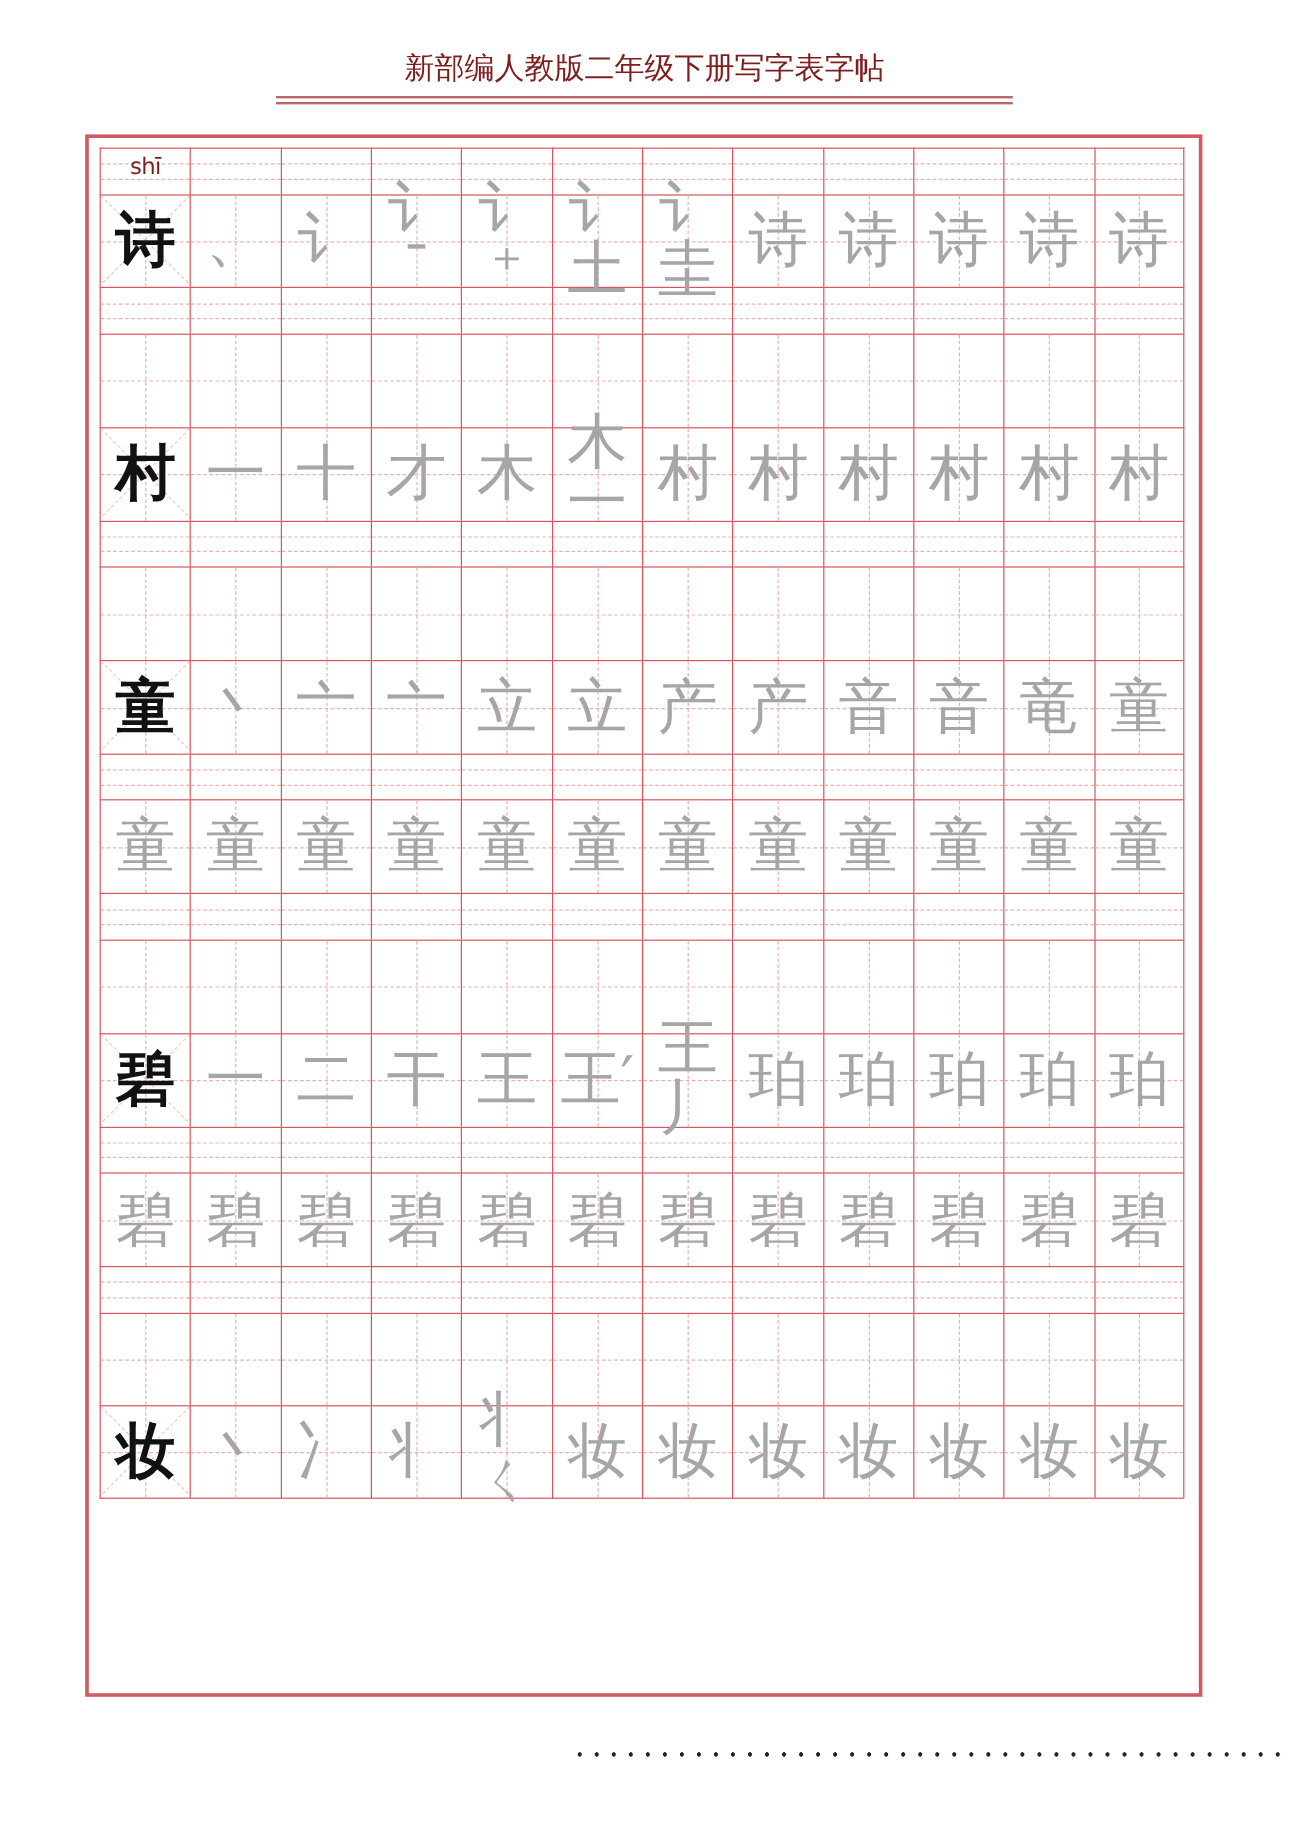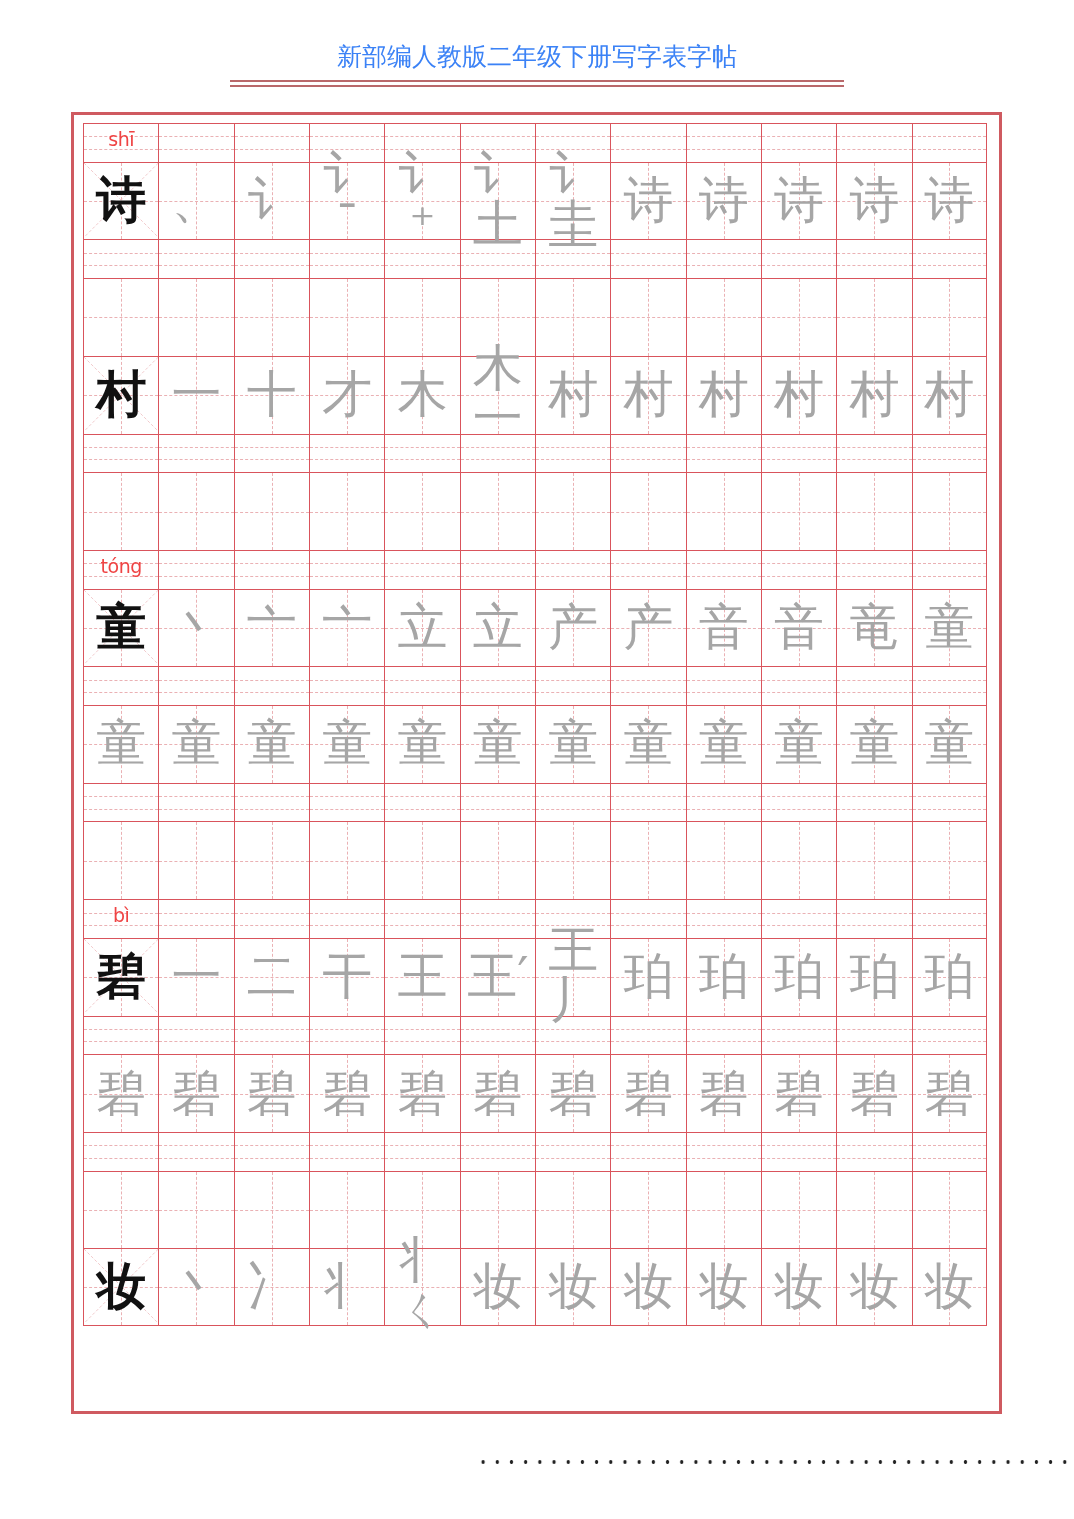--- a/index.html
+++ b/index.html
@@ -1,19 +1,19 @@
 <!DOCTYPE html>
 <html><head>
 <meta charset="utf-8">
 <style>
   html, body { margin: 0; padding: 0; background: #ffffff; }
   body { width: 1074px; height: 1519px; position: relative; overflow: hidden;
          font-family: "DejaVu Sans", sans-serif; }
   .title { position: absolute; left: 0; width: 1074px; top: 40px; text-align: center;
-           font-size: 25px; color: #3b82f6; letter-spacing: 0px;
+           font-size: 25px; color: #7f1d1d; letter-spacing: 0px;
            font-family: "DejaVu Sans", sans-serif; }
   .title-rule { position: absolute; left: 230px; width: 614px; height: 2px; background: #b9686a; }
   .frame { position: absolute; left: 71px; top: 112px; width: 925px; height: 1296px;
            border: 3px solid #cf5a60; }
   .grid { position: absolute; left: 83px; top: 123px; width: 904px; }
   .row { position: relative; display: flex; width: 904px; }
   .row.strip { height: 38.5px; }
   .row.square { height: 77.9px; }
   .cell { position: relative; flex: 0 0 auto; width: 75.333px; height: 100%;
           box-sizing: border-box; border-left: 1.3px solid #d9545c; border-top: 1.3px solid #d9545c; }
@@ -24,21 +24,21 @@
            border-top: 1px dashed #eab1b4; }
   .strip .cell::before { top: 33%; }
   .strip .cell::after { top: 66%; }
   
   .square .cell::before { content: ""; position: absolute; top: 0; bottom: 0; left: 50%;
            border-left: 1px dashed #eab1b4; }
   .square .cell::after { content: ""; position: absolute; left: 0; right: 0; top: 50%;
            border-top: 1px dashed #eab1b4; }
   .diag { position: absolute; inset: 0; pointer-events: none; }
   .pinyin { position: absolute; left: 0; right: 0; top: 4px; text-align: center;
-            font-size: 19px; color: #ef4444; font-family: "DejaVu Sans", sans-serif;
+            font-size: 19px; color: #7f1d1d; font-family: "DejaVu Sans", sans-serif;
             z-index: 2; white-space: nowrap; letter-spacing: -0.5px; }
   .glyph { position: absolute; left: 0; right: 0; top: 50%; transform: translateY(-52%);
            text-align: center; font-size: 50px; line-height: 1; z-index: 2;
            font-family: "DejaVu Serif", serif; }
   .glyph.model { color: #111111; font-weight: bold; }
   .glyph.trace { color: #a6a6a6; }
   .dots { position: absolute; left: 476px; top: 1460px; width: 592px; height: 4px;
           background-image: radial-gradient(circle, #222 1.6px, transparent 2px);
           background-size: 14.2px 4px; background-repeat: repeat-x; }
 </style>
@@ -200,36 +200,20 @@
       <div class="cell"></div>
       <div class="cell"></div>
       <div class="cell"></div>
       <div class="cell"></div>
       <div class="cell"></div>
       <div class="cell"></div>
       <div class="cell"></div>
       <div class="cell"></div>
       <div class="cell last"></div>
     </div>
-    <div class="row strip">
-      <div class="cell">
-        <span class="pinyin">tóng</span>
-      </div>
-      <div class="cell"></div>
-      <div class="cell"></div>
-      <div class="cell"></div>
-      <div class="cell"></div>
-      <div class="cell"></div>
-      <div class="cell"></div>
-      <div class="cell"></div>
-      <div class="cell"></div>
-      <div class="cell"></div>
-      <div class="cell"></div>
-      <div class="cell last"></div>
-    </div>
     <div class="row square">
       <div class="cell">
         <svg class="diag" viewBox="0 0 100 100" preserveAspectRatio="none">
           <line x1="0" y1="0" x2="100" y2="100" stroke="#efc4c6" stroke-width="0.9" stroke-dasharray="3,2" vector-effect="non-scaling-stroke"></line>
           <line x1="100" y1="0" x2="0" y2="100" stroke="#efc4c6" stroke-width="0.9" stroke-dasharray="3,2" vector-effect="non-scaling-stroke"></line>
         </svg>
         <span class="glyph model">童</span>
       </div>
       <div class="cell">
         <span class="glyph trace">丶</span>
@@ -338,36 +322,20 @@
       <div class="cell"></div>
       <div class="cell"></div>
       <div class="cell"></div>
       <div class="cell"></div>
       <div class="cell"></div>
       <div class="cell"></div>
       <div class="cell"></div>
       <div class="cell"></div>
       <div class="cell last"></div>
     </div>
-    <div class="row strip">
-      <div class="cell">
-        <span class="pinyin">bì</span>
-      </div>
-      <div class="cell"></div>
-      <div class="cell"></div>
-      <div class="cell"></div>
-      <div class="cell"></div>
-      <div class="cell"></div>
-      <div class="cell"></div>
-      <div class="cell"></div>
-      <div class="cell"></div>
-      <div class="cell"></div>
-      <div class="cell"></div>
-      <div class="cell last"></div>
-    </div>
     <div class="row square">
       <div class="cell">
         <svg class="diag" viewBox="0 0 100 100" preserveAspectRatio="none">
           <line x1="0" y1="0" x2="100" y2="100" stroke="#efc4c6" stroke-width="0.9" stroke-dasharray="3,2" vector-effect="non-scaling-stroke"></line>
           <line x1="100" y1="0" x2="0" y2="100" stroke="#efc4c6" stroke-width="0.9" stroke-dasharray="3,2" vector-effect="non-scaling-stroke"></line>
         </svg>
         <span class="glyph model">碧</span>
       </div>
       <div class="cell">
         <span class="glyph trace">一</span>

